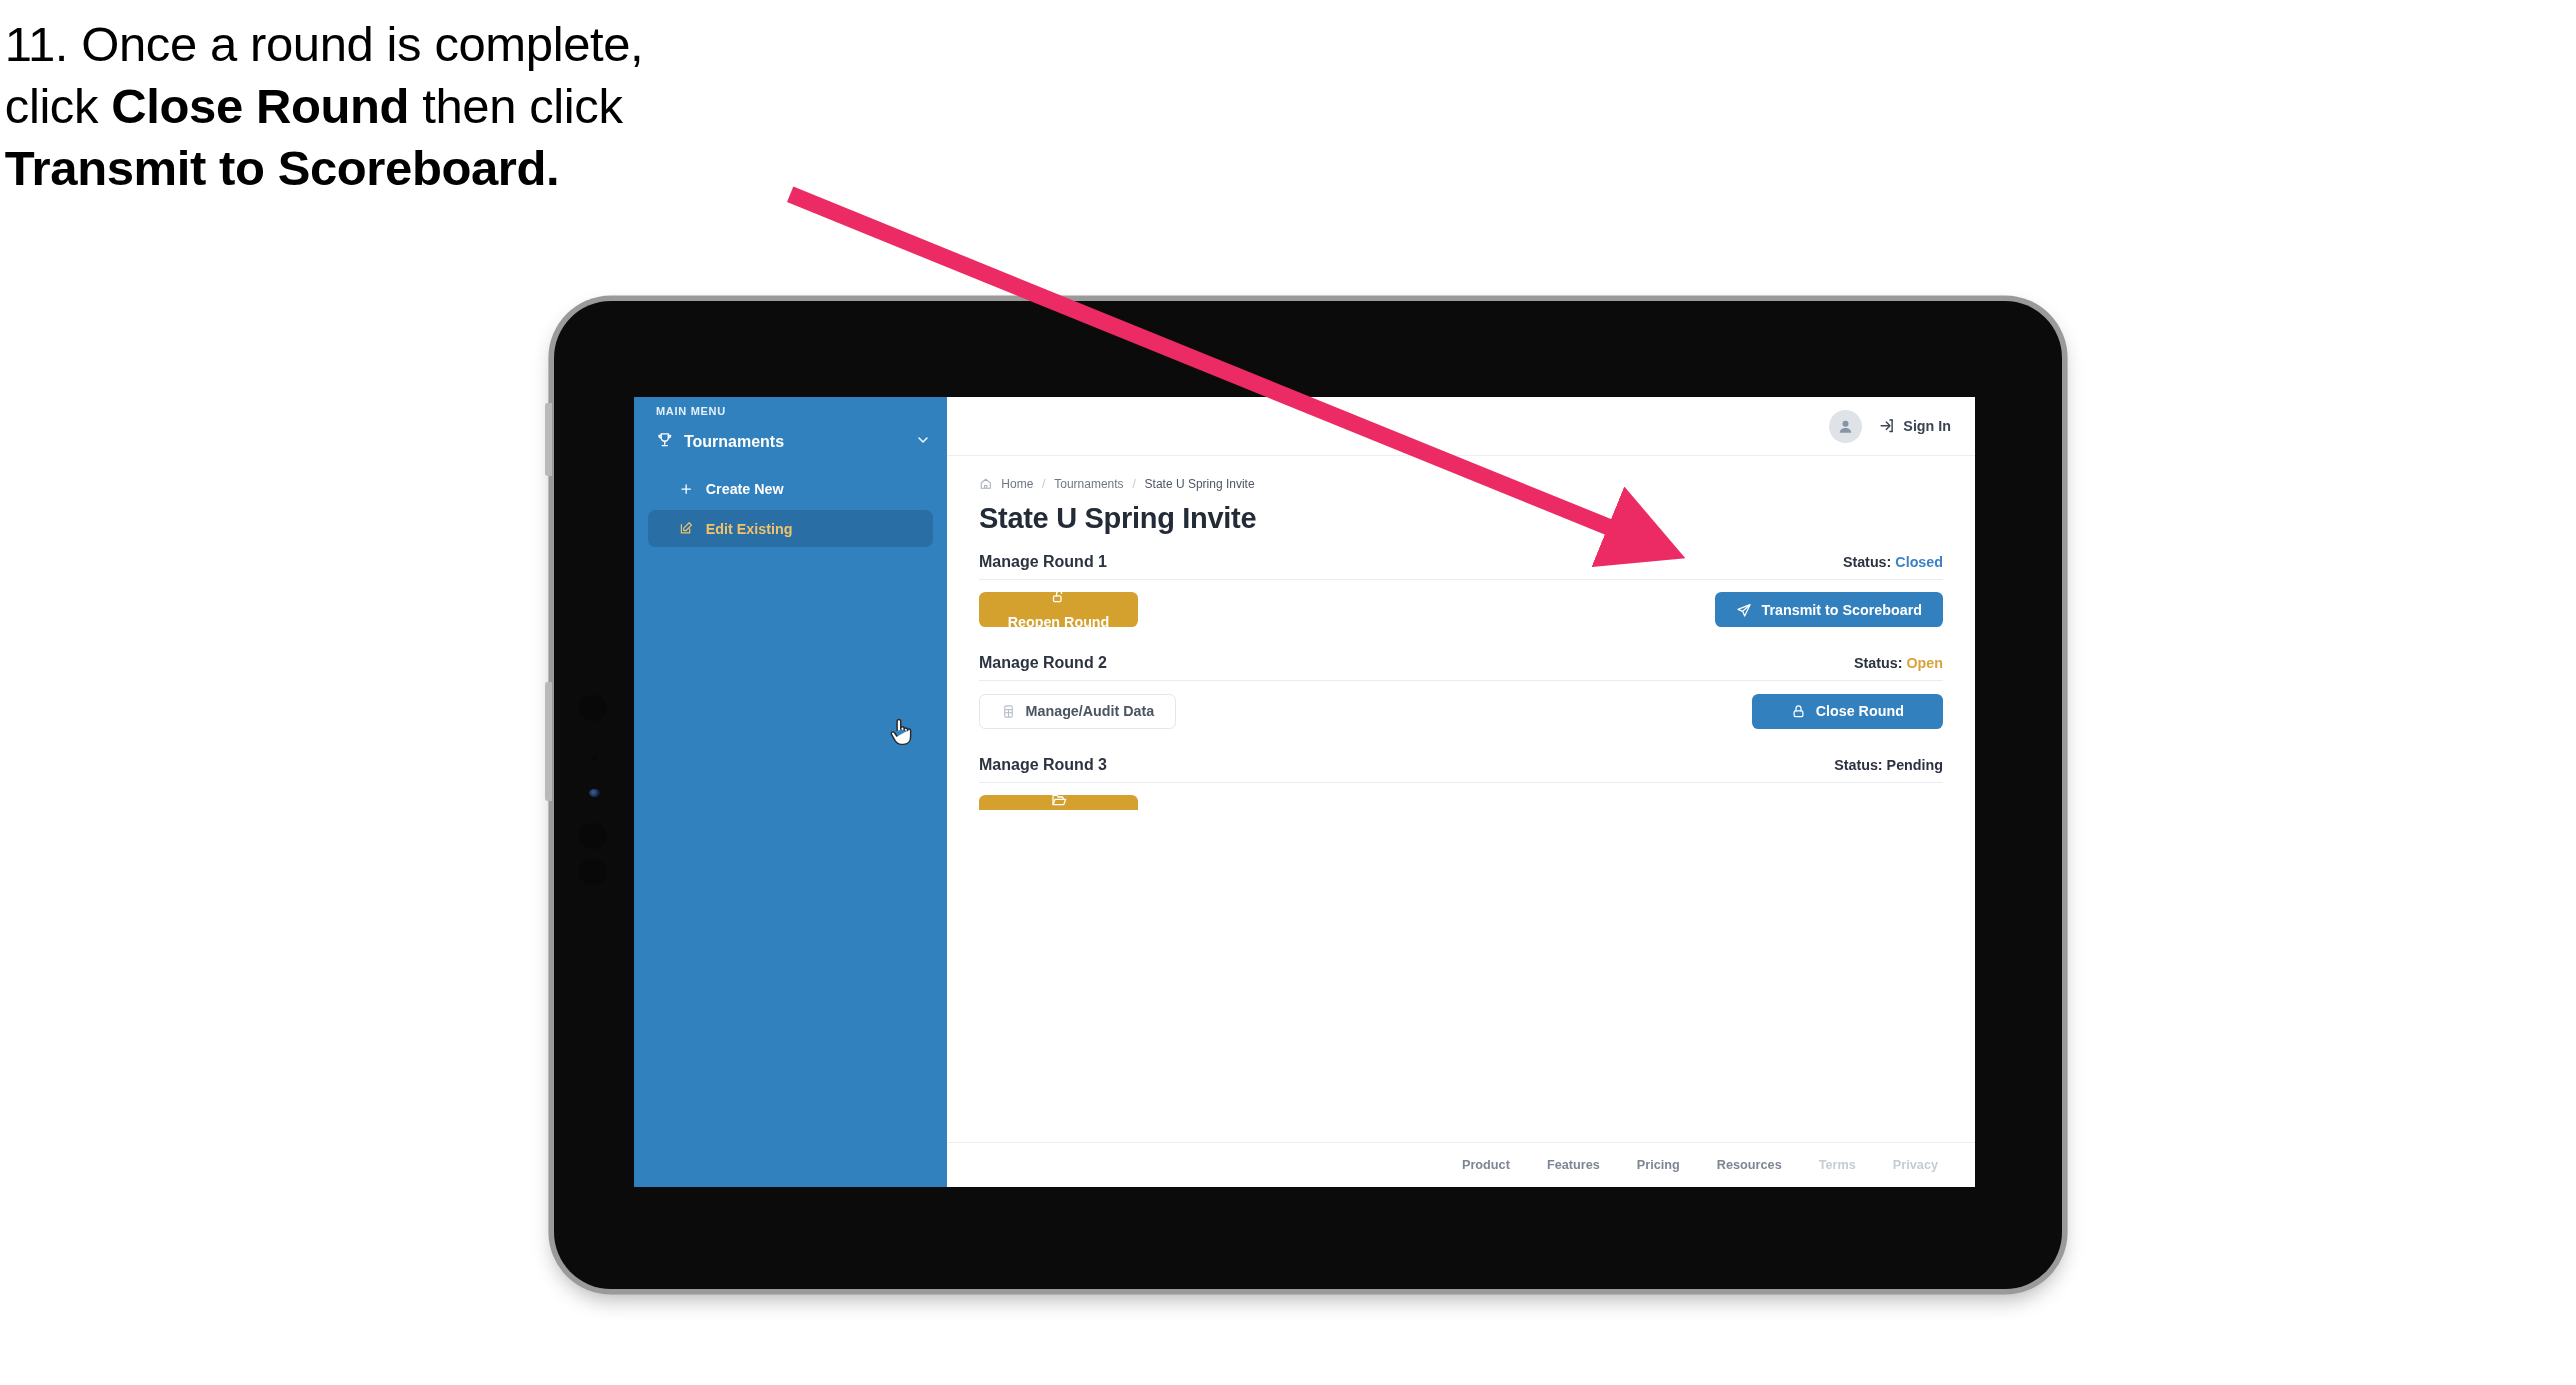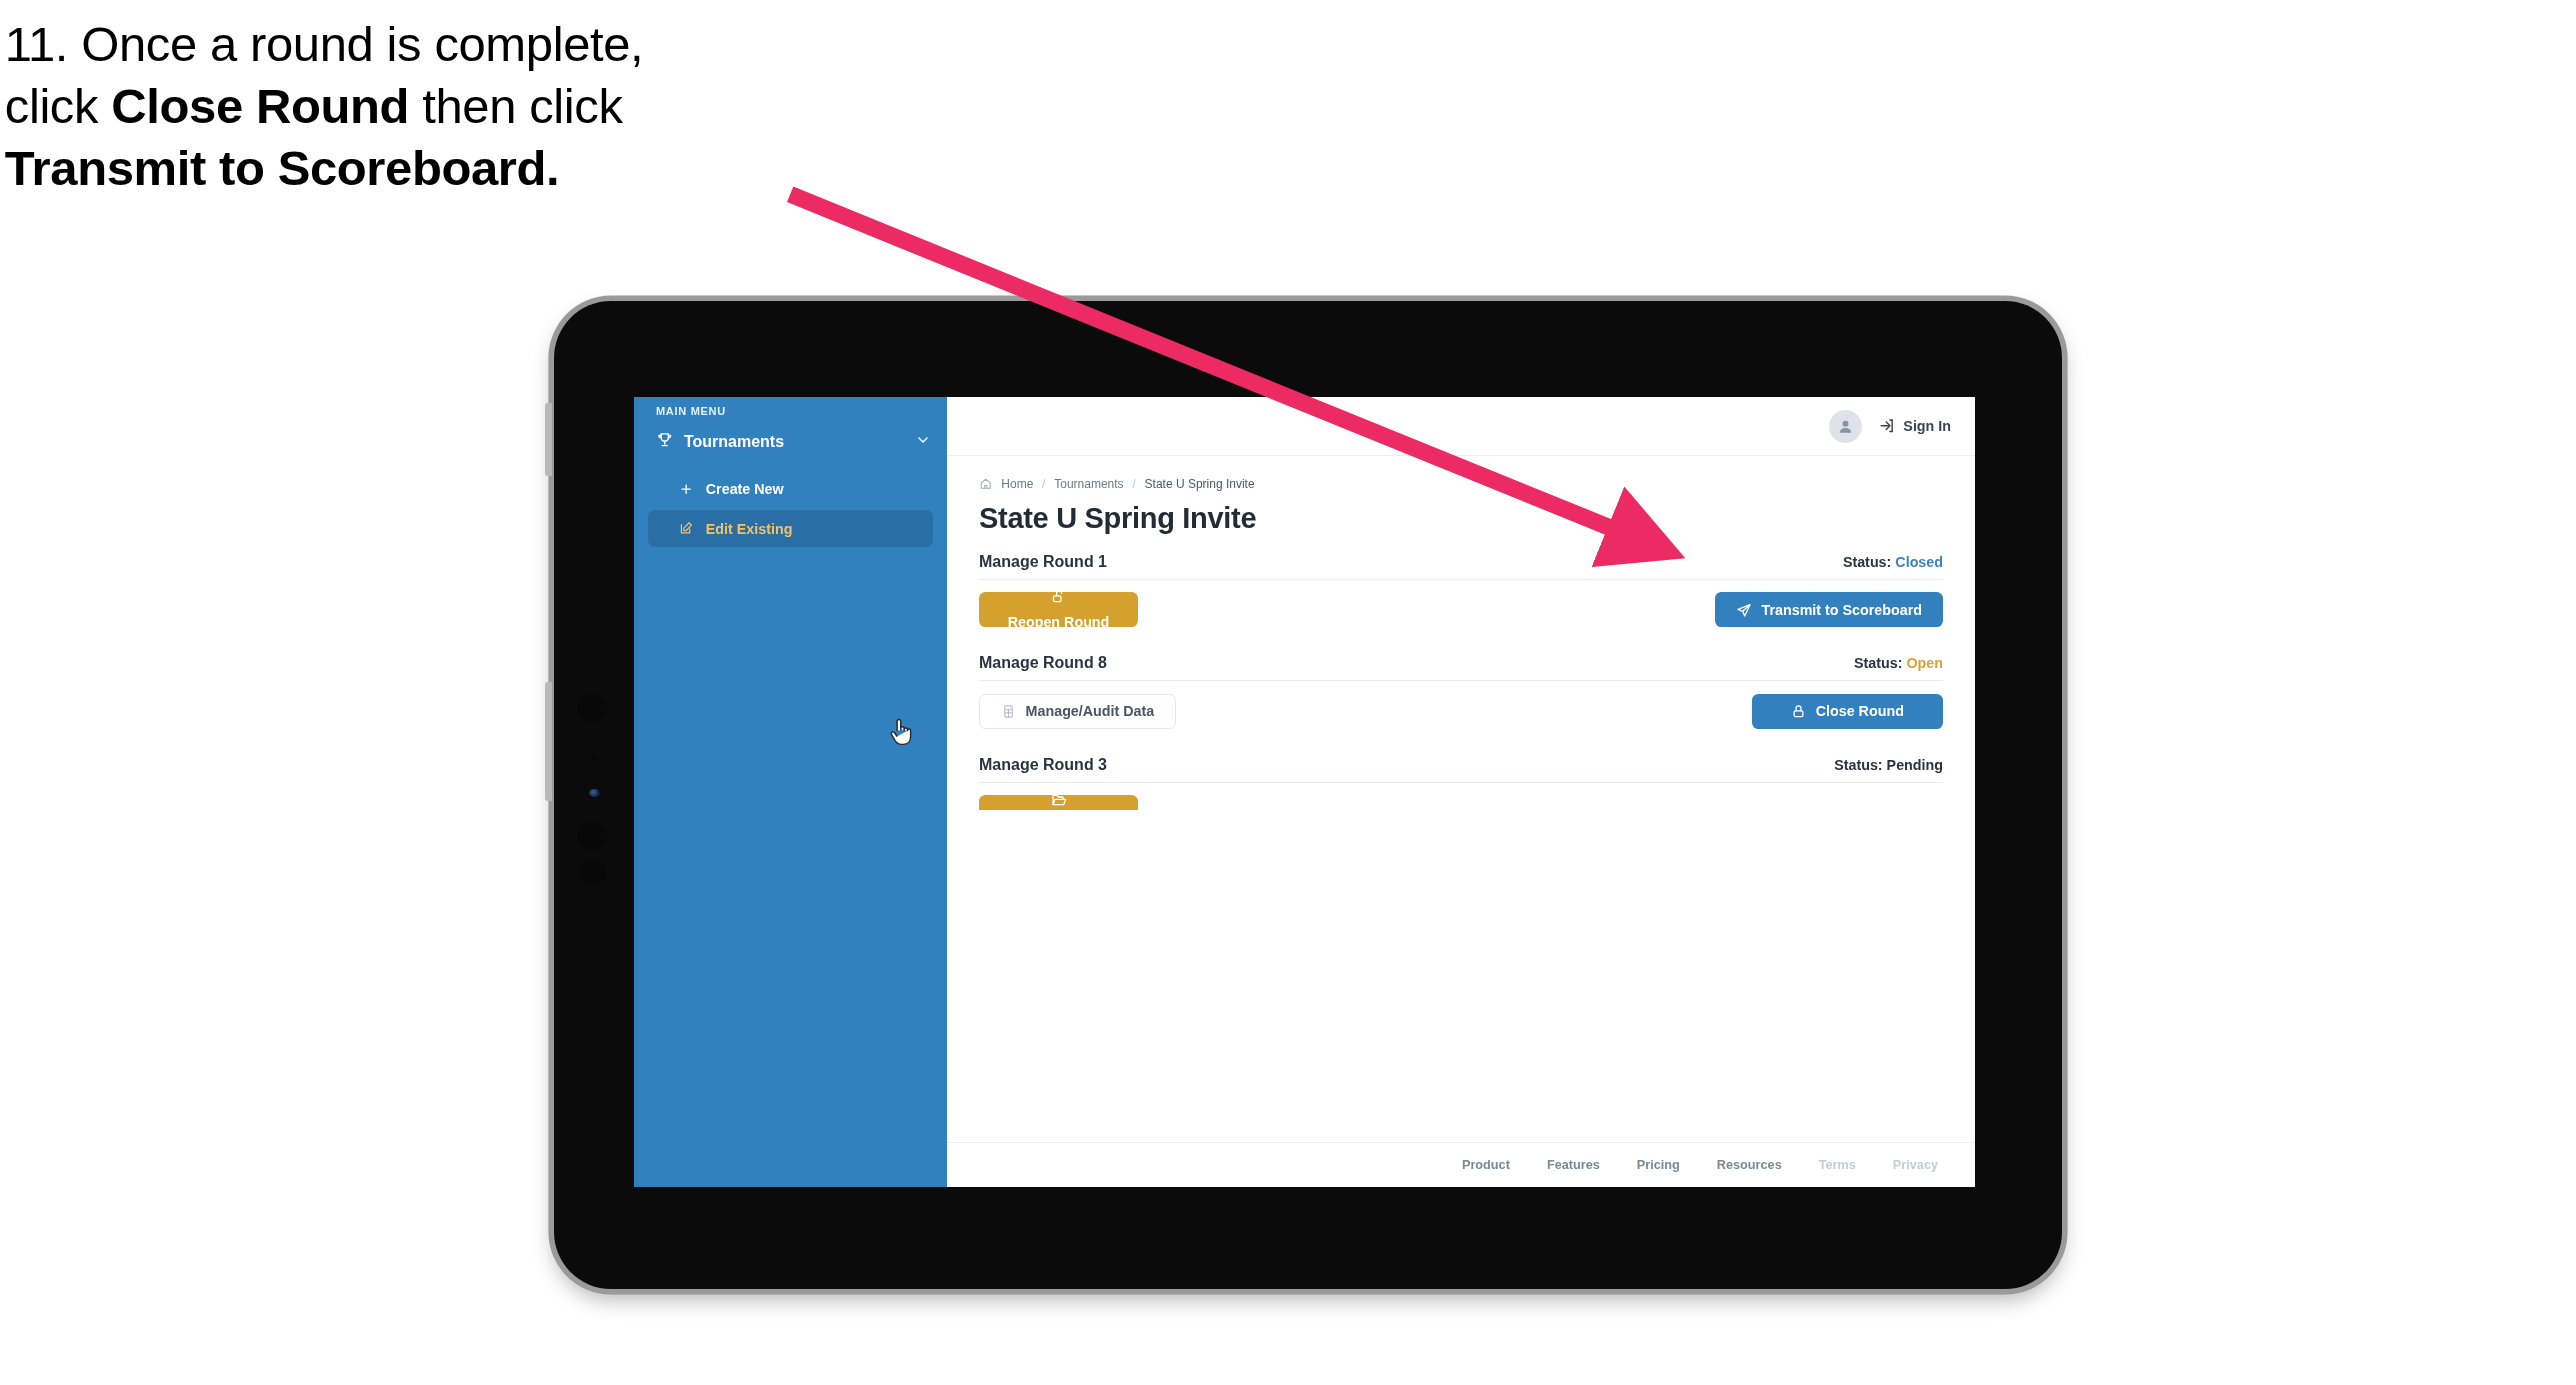--- a/index.html
+++ b/index.html
@@ -262,21 +262,21 @@
                   <path d="M21 4L3 11l7 3 3 7z"></path>
                     <path d="M21 4L10 14"></path>
                 </svg>
                 <span>Transmit to Scoreboard</span>
               </button>
             </div>
           </div>
 
           <div class="round-block" style="margin-top:27px">
             <div class="round-head">
-              <div class="round-title">Manage Round 8</div>
+              <div class="round-title">Manage Round 2</div>
               <div class="round-status">
                 <span>Status:</span>
                 <span class="val" style="color:#d9a23d">Open</span>
               </div>
             </div>
             <div class="round-rule"></div>
             <div class="round-actions">
               <button class="btn btn-ghost">
                 <svg width="15" height="15" viewBox="0 0 24 24" fill="none" stroke="#b8bfc8" stroke-width="1.8" stroke-linejoin="round">
                   <rect x="6" y="3" width="12" height="18" rx="2"></rect>

